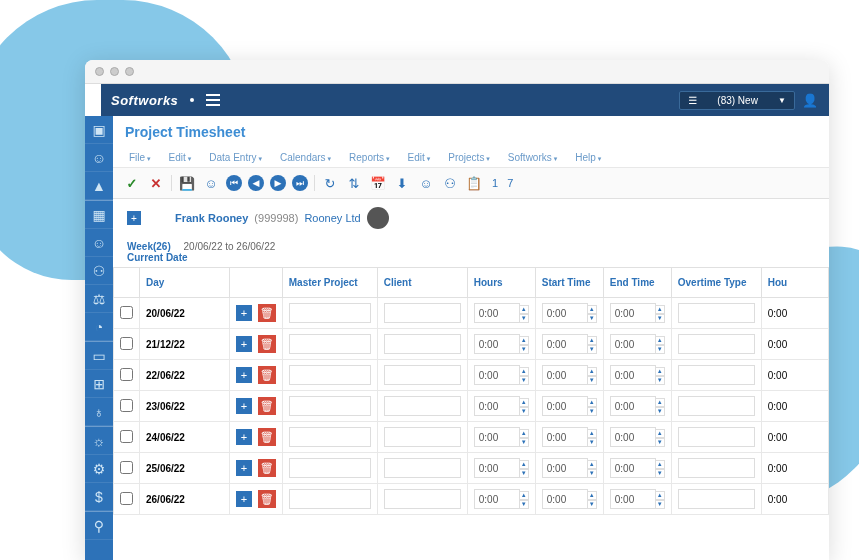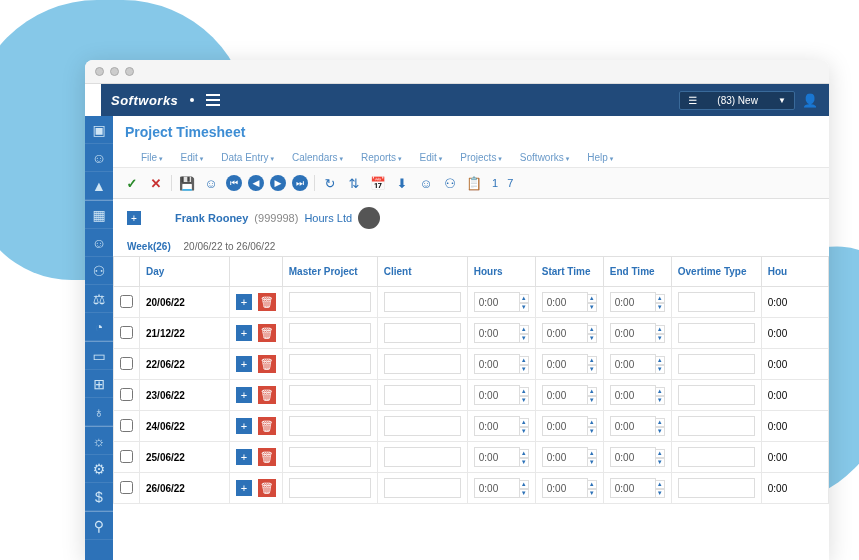--- a/index.html
+++ b/index.html
@@ -26,21 +26,21 @@
 .caret { font-size: 8px; }
 
 .app-body { display: flex; height: calc(100% - 56px); }
 
 .sidebar { width: 28px; background: #2d72b8; display: flex; flex-direction: column; }
 .sidebar-icon { height: 28px; display: flex; align-items: center; justify-content: center; color: #cfe5f5; font-size: 14px; border-bottom: 1px solid rgba(255,255,255,0.1); cursor: pointer; }
 .sidebar-sep { height: 1px; background: rgba(255,255,255,0.3); }
 
 .main { flex: 1; background: #fff; overflow: hidden; }
 .page-title { color: #3d8dd4; font-size: 14px; font-weight: bold; padding: 8px 12px; }
-.menubar { display: flex; gap: 18px; padding: 4px 28px; font-size: 10px; color: #6a9ac9; border-bottom: 1px solid #e8e8e8; }
+.menubar { display: flex; gap: 18px; padding: 4px 16px; font-size: 10px; color: #6a9ac9; border-bottom: 1px solid #e8e8e8; }
 .menu-item { cursor: pointer; }
 .menu-item::after { content: " ▾"; font-size: 7px; }
 
 .toolbar { display: flex; align-items: center; gap: 6px; padding: 6px 10px; border-bottom: 1px solid #e0e0e0; background: #fafafa; }
 .tb-icon { width: 18px; height: 18px; display: flex; align-items: center; justify-content: center; color: #2d72b8; font-size: 13px; cursor: pointer; }
 .tb-sep { width: 1px; height: 16px; background: #ddd; }
 .tb-check { color: #2a8a2a; font-weight: bold; }
 .tb-x { color: #c83030; font-weight: bold; }
 .tb-nav { width: 16px; height: 16px; border-radius: 50%; background: #2d72b8; color: #fff; font-size: 9px; display: flex; align-items: center; justify-content: center; cursor: pointer; }
 .tb-num { color: #2d72b8; font-size: 11px; margin-left: 3px; }
@@ -160,27 +160,28 @@
         <span class="tb-icon">⚇</span>
         <span class="tb-icon">📋</span>
         <span class="tb-num">1</span>
         <span class="tb-num">7</span>
       </div>
 
       <div class="user-row">
         <span class="expand-btn">+</span>
         <span class="user-name">Frank Rooney</span>
         <span class="user-id">(999998)</span>
-        <span class="user-comp">Hours Ltd</span>
+        <span class="user-comp">Rooney Ltd</span>
         <span class="avatar"></span>
       </div>
 
       <div class="week-row">
         <span class="week-label">Week(26)</span>
         <span class="week-range">20/06/22 to 26/06/22</span>
+        <div class="current-date">Current Date</div>
       </div>
 
       <table class="table">
         <thead>
           <tr>
             <th class="cb-cell"></th>
             <th>Day</th>
             <th></th>
             <th style="width:95px;">Master Project</th>
             <th style="width:90px;">Client</th>

